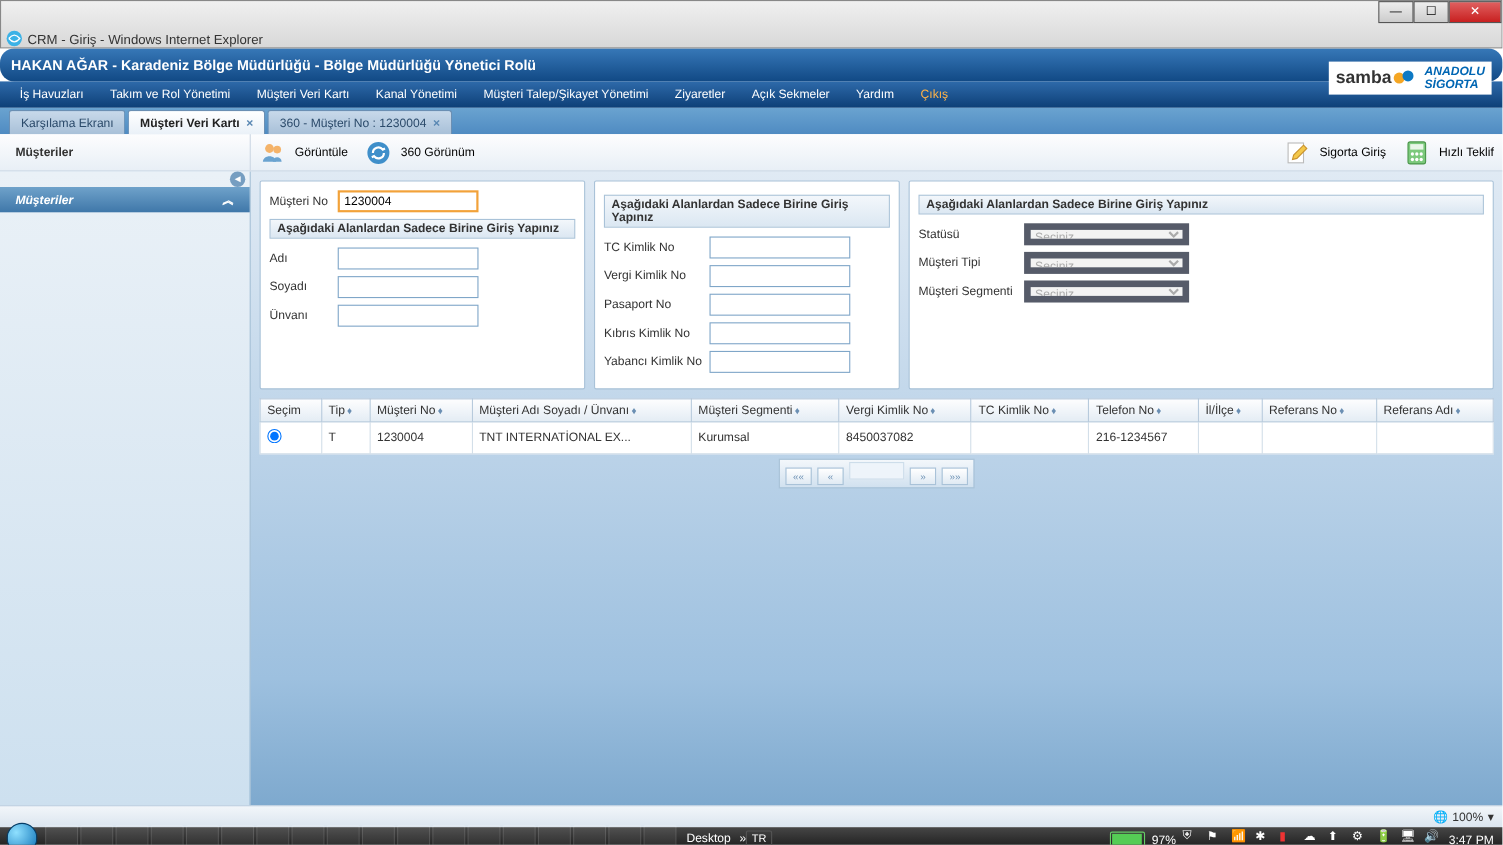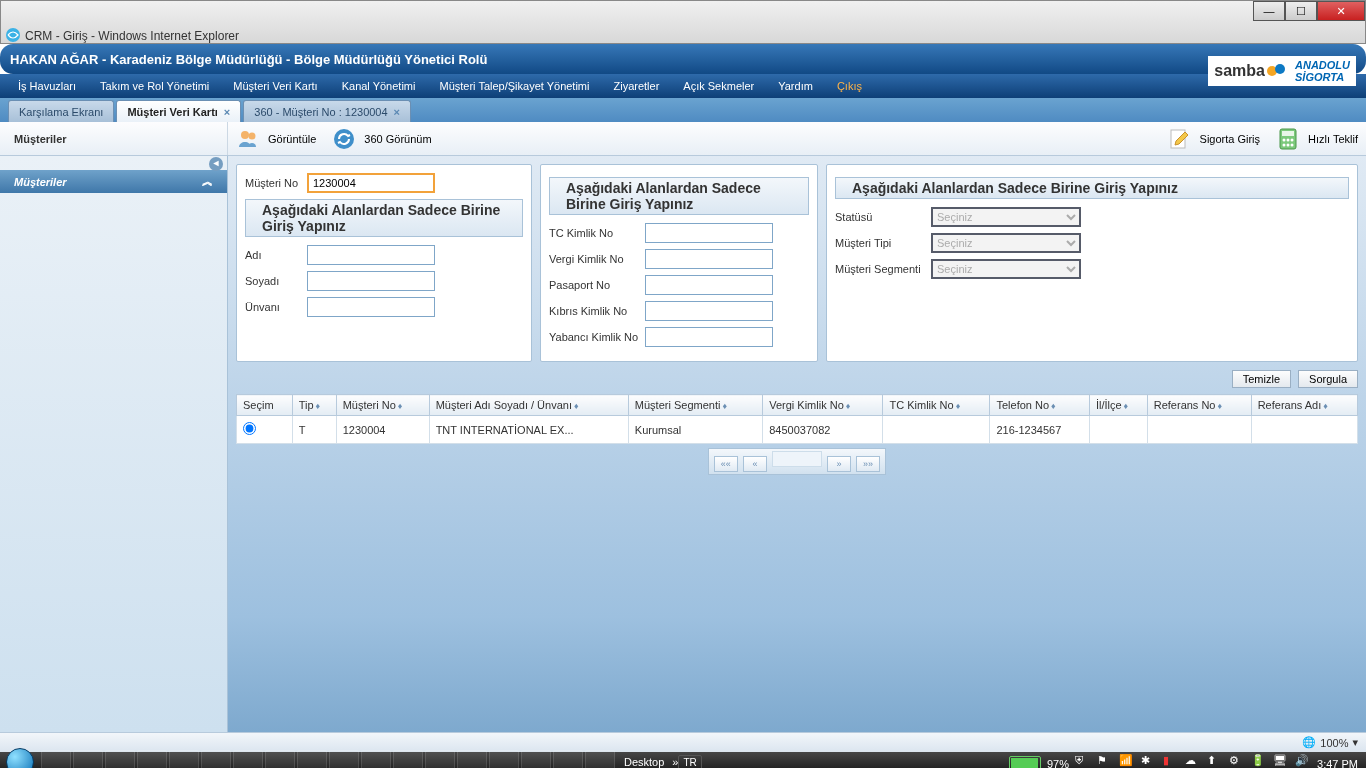--- a/index.html
+++ b/index.html
@@ -44,28 +44,28 @@
 .sidebar-collapse { height: 14px; text-align: right; padding-right: 4px; }
 .sidebar-collapse-btn { width: 14px; height: 14px; background: #769ec1; color: #fff; display: inline-block; border-radius: 7px; text-align: center; line-height: 13px; font-size: 9px; cursor: pointer; }
 .sidebar-header { background: linear-gradient(to bottom, #6fa2ca, #3f77a9); color: #fff; font-weight: bold; font-style: italic; padding: 4px 14px; display: flex; justify-content: space-between; align-items: center; }
 
 .content { flex: 1; padding: 8px; overflow: auto; }
 .panels-row { display: flex; gap: 8px; margin-bottom: 8px; }
 .panel { background: #fff; border: 1px solid #a9c2d8; border-radius: 2px; padding: 8px; }
 .panel.p1 { width: 296px; }
 .panel.p2 { width: 278px; }
 .panel.p3 { flex: 1; }
-.fieldset-title { font-weight: bold; background: linear-gradient(to bottom, #f3f7fb, #dbe7f2); border: 1px solid #a9c2d8; padding: 2px 16px; margin: 4px 0 8px; color: #333; font-size: 14px; }
+.fieldset-title { font-weight: bold; background: linear-gradient(to bottom, #f3f7fb, #dbe7f2); border: 1px solid #a9c2d8; padding: 2px 6px; margin: 4px 0 8px; color: #333; font-size: 11px; }
 .form-row { display: flex; align-items: center; margin-bottom: 6px; gap: 6px; }
 .form-row label { width: 90px; color: #333; }
 .panel.p1 .form-row label.short { width: 56px; }
 .panel.p3 .form-row label { width: 90px; }
 .form-row input[type=text] { border: 1px solid #7fa6c8; height: 20px; padding: 0 4px; width: 128px; }
 .form-row input.highlight { border: 2px solid #f2a23a; }
-.form-row select { border: 2px solid #0f172a; background: #eee; color: #888; height: 20px; width: 150px; }
+.form-row select { border: 6px solid #0f172a; background: #eee; color: #888; height: 20px; width: 150px; }
 
 .action-row { text-align: right; margin-bottom: 6px; }
 .action-row button { background: linear-gradient(to bottom,#fdfdfd,#e4e9ee); border: 1px solid #9aafc3; padding: 2px 10px; cursor: pointer; margin-left: 4px; }
 
 
 .data-table { width: 100%; border-collapse: collapse; background: #fff; border: 1px solid #b7cadc; }
 .data-table th { background: linear-gradient(to bottom,#fdfdfe,#e3ecf4); border: 1px solid #b7cadc; padding: 4px 6px; text-align: left; font-weight: normal; color: #333; white-space: nowrap; }
 .data-table th .sort { color: #6b8fb3; font-size: 9px; margin-left: 2px; }
 .data-table td { border: 1px solid #d3dfe9; padding: 6px; color: #333; }
 .pager { text-align: center; margin-top: 4px; }
@@ -255,24 +255,20 @@
             <label>Müşteri Tipi</label>
             <select disabled=""><option>Seçiniz</option></select>
           </div>
         <div class="form-row">
             <label>Müşteri Segmenti</label>
             <select disabled=""><option>Seçiniz</option></select>
           </div>
       </div>
     </div>
 
-    <div class="action-row">
-      <button>Temizle</button>
-      <button>Sorgula</button>
-    </div>
 
     <table class="data-table">
       <thead>
         <tr>
           <th><span>Seçim</span></th>
           <th><span>Tip</span><span class="sort">♦</span></th>
           <th><span>Müşteri No</span><span class="sort">♦</span></th>
           <th><span>Müşteri Adı Soyadı / Ünvanı</span><span class="sort">♦</span></th>
           <th><span>Müşteri Segmenti</span><span class="sort">♦</span></th>
           <th><span>Vergi Kimlik No</span><span class="sort">♦</span></th>

